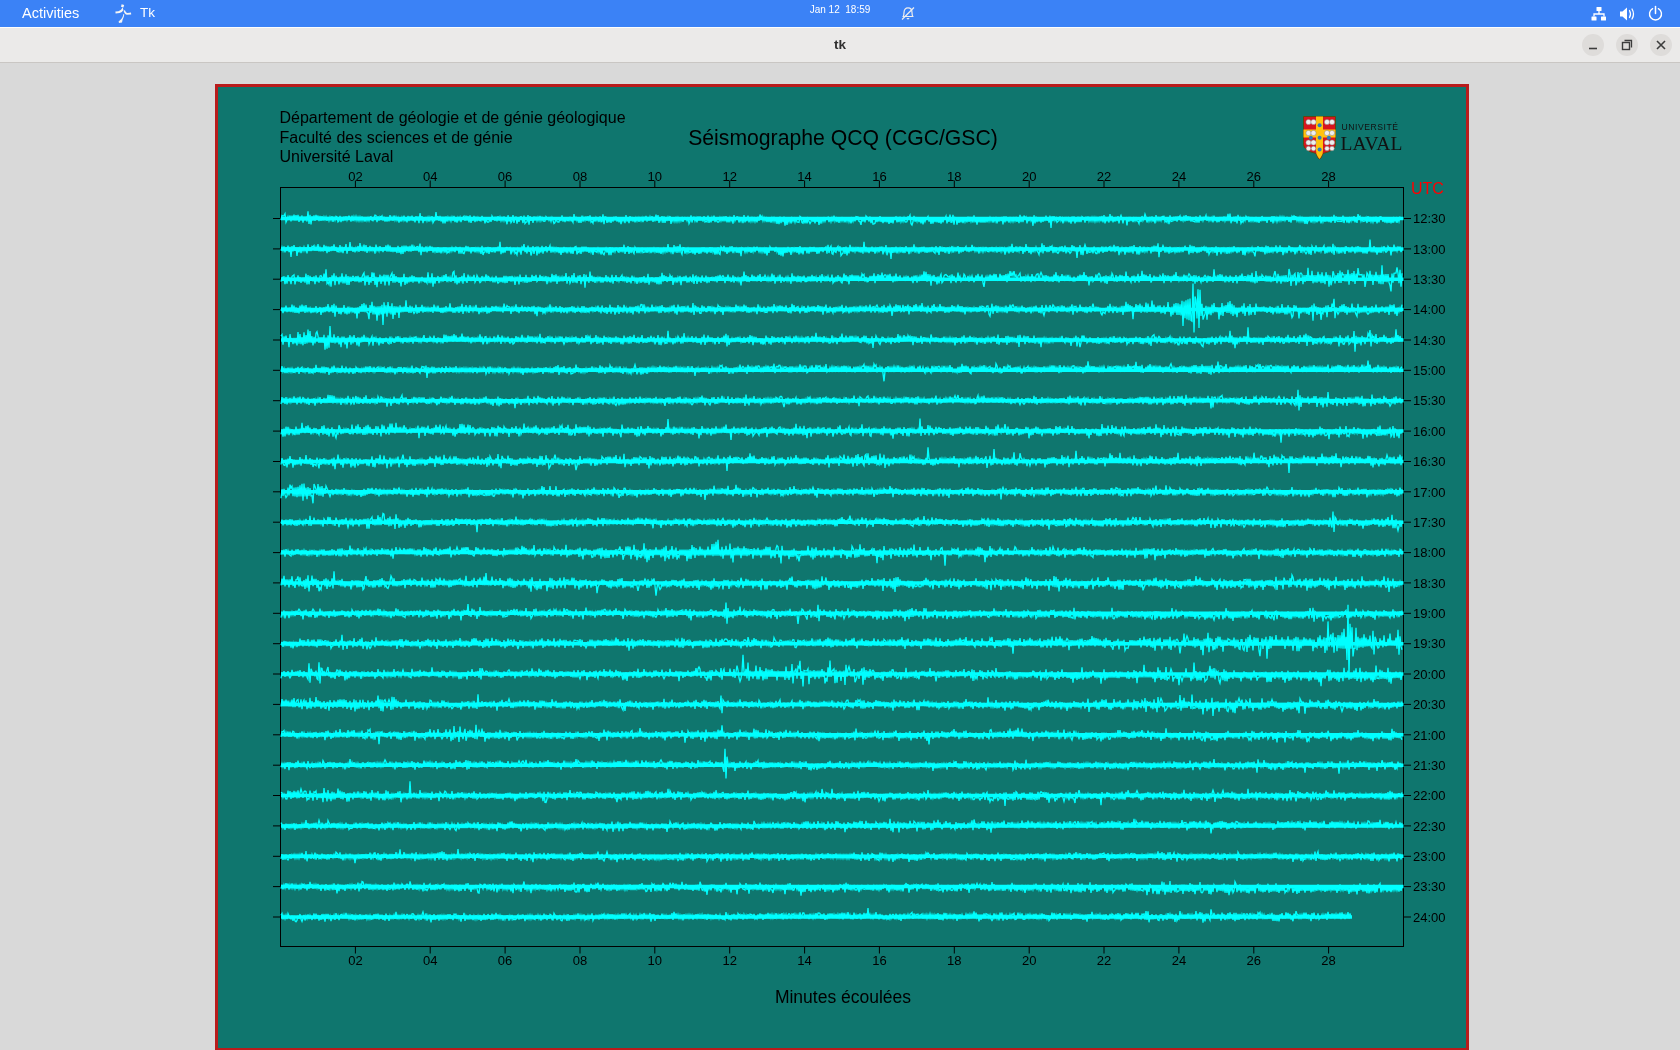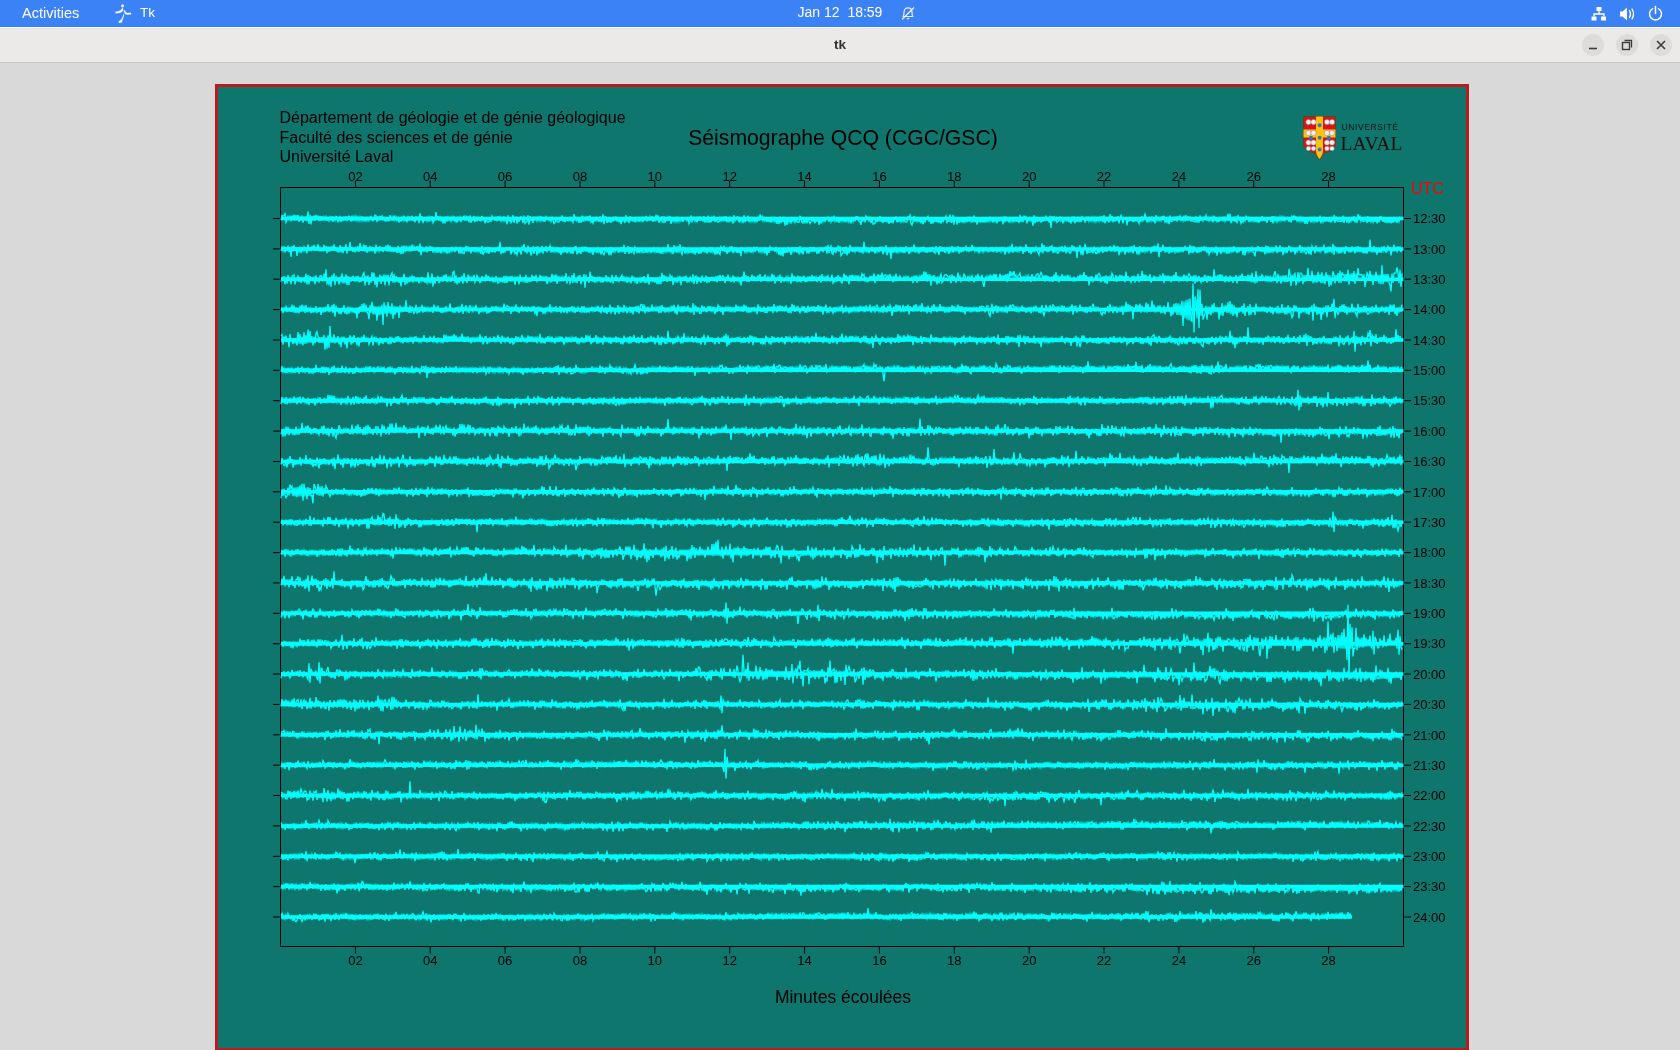--- a/index.html
+++ b/index.html
@@ -1,18 +1,18 @@
 <!DOCTYPE html>
 <html><head><meta charset="utf-8">
 <style>
 html,body{margin:0;padding:0;width:1680px;height:1050px;overflow:hidden;background:#d9d9d9;font-family:"Liberation Sans",sans-serif;}
 #topbar{position:absolute;left:0;top:0;width:1680px;height:27px;background:#3b82f6;color:#fff;}
 #topbar .act{position:absolute;left:22px;top:5px;font-size:14.5px;color:#fff;}
 #topbar .tkt{position:absolute;left:140px;top:5px;font-size:13.5px;color:#fff;}
-#topbar .clock{position:absolute;left:780px;top:4px;width:120px;text-align:center;font-size:14px;color:#fff;}
+#topbar .clock{position:absolute;left:780px;top:4px;width:120px;text-align:center;font-size:10px;color:#fff;}
 #titlebar{position:absolute;left:0;top:27px;width:1680px;height:36px;background:#ebeae9;border-top:1px solid #fdfdfd;border-bottom:1px solid #c9c6c3;box-sizing:border-box;}
 #titlebar .title{position:absolute;left:0;top:9px;width:100%;text-align:center;font-size:13.5px;font-weight:bold;color:#2f2f2f;}
 .wbtn{position:absolute;top:6px;width:22px;height:22px;border-radius:50%;background:#dedcda;}
 #content{position:absolute;left:0;top:63px;width:1680px;height:987px;background:#d9d9d9;}
 #canvas{position:absolute;left:215px;top:21px;width:1248px;height:961px;background:#0f766e;border:3px solid #b91c1c;}
 </style></head>
 <body>
 <div id="topbar">
   <span class="act">Activities</span>
   <svg width="20" height="20" viewBox="0 0 20 20" style="position:absolute;left:114px;top:3px">

